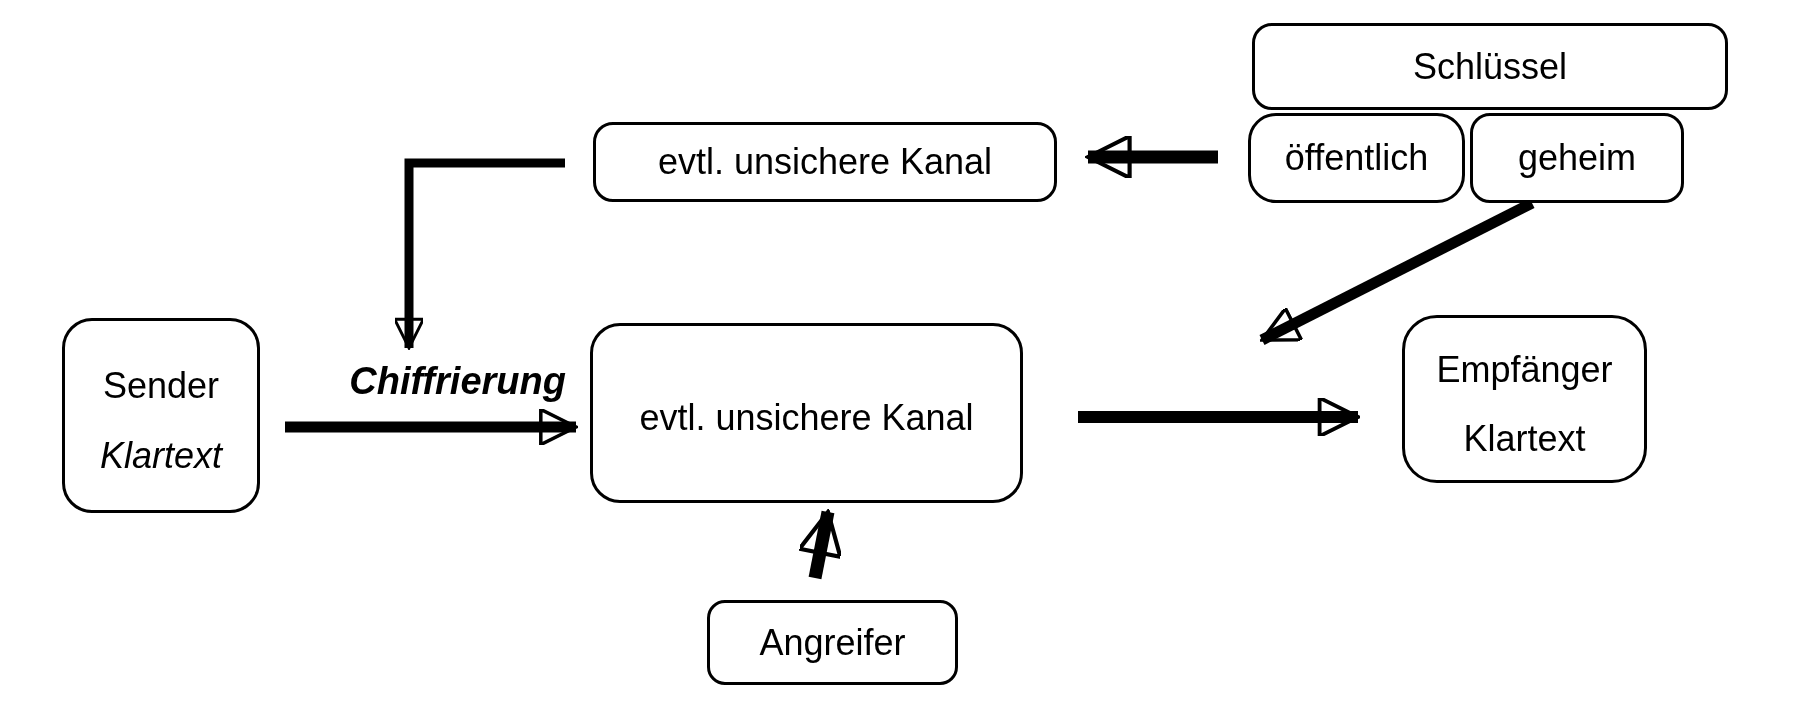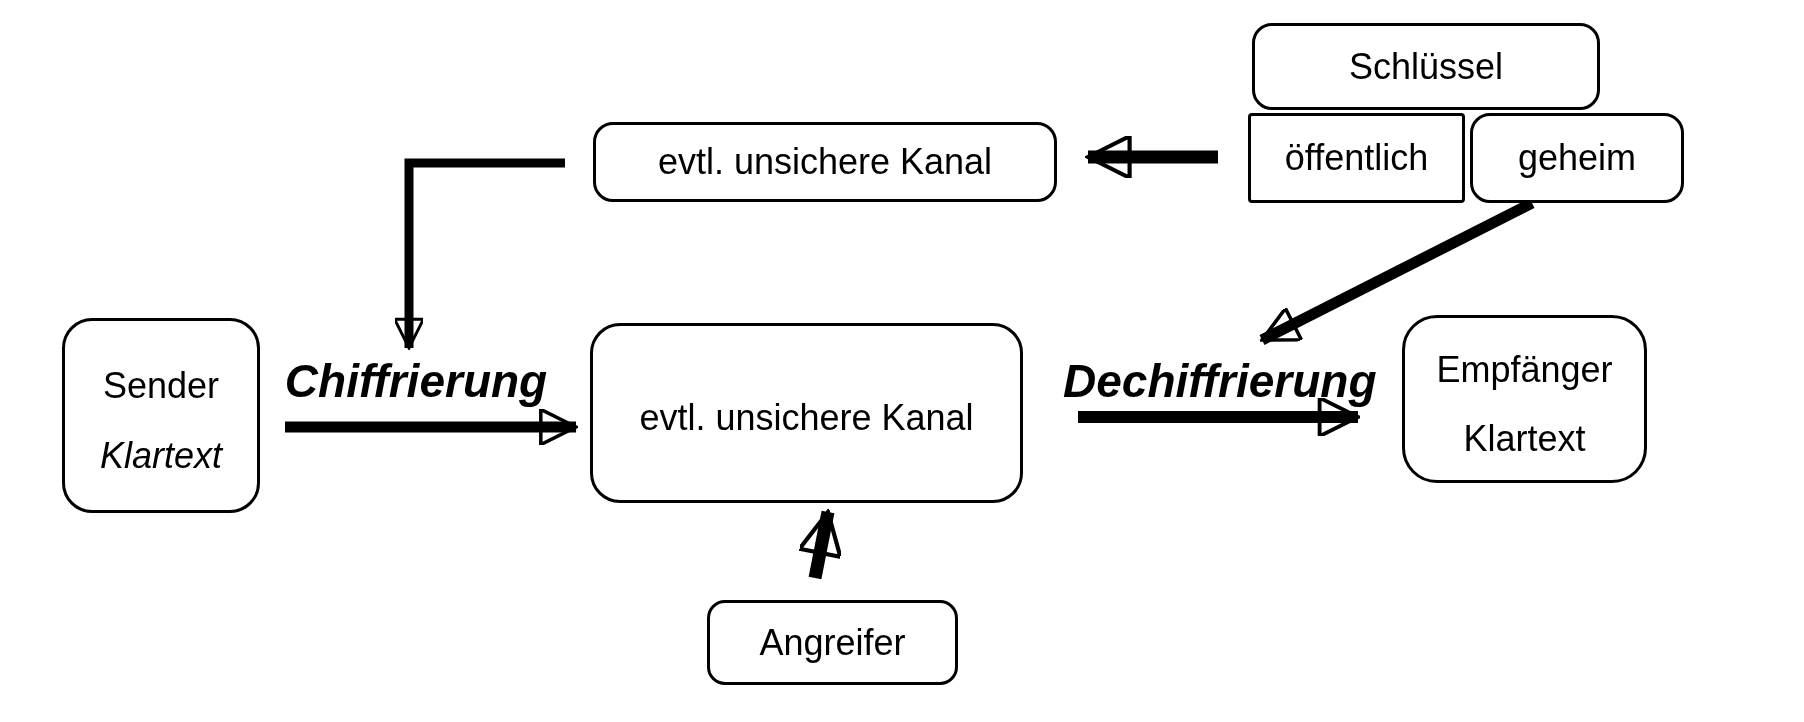--- a/index.html
+++ b/index.html
@@ -41,33 +41,33 @@
     line-height: 1.15;
   }
   .box.two-line {
     gap: 28px;
     padding-top: 10px;
   }
   .italic { font-style: italic; }
   .edge-label {
     position: absolute;
     width: 300px;
-    text-align: center;
-    font-size: 46px;
+    text-align: right;
+    font-size: 38px;
     line-height: 48px;
     font-style: italic;
     font-weight: 700;
     white-space: nowrap;
   }
 
   
   #box-sender        { left: 62px;   top: 318px; width: 198px; height: 195px; border-radius: 30px; }
   #box-top-channel   { left: 593px;  top: 122px; width: 464px; height: 80px;  border-radius: 20px; }
-  #box-schluessel    { left: 1252px; top: 23px;  width: 348px; height: 87px;  border-radius: 20px; }
-  #box-oeffentlich   { left: 1248px; top: 113px; width: 217px; height: 90px;  border-radius: 4px; }
+  #box-schluessel    { left: 1252px; top: 23px;  width: 476px; height: 87px;  border-radius: 20px; }
+  #box-oeffentlich   { left: 1248px; top: 113px; width: 217px; height: 90px;  border-radius: 28px; }
   #box-geheim        { left: 1470px; top: 113px; width: 214px; height: 90px;  border-radius: 20px; }
   #box-middle-channel{ left: 590px;  top: 323px; width: 433px; height: 180px; border-radius: 30px; }
   #box-empfaenger    { left: 1402px; top: 315px; width: 245px; height: 168px; border-radius: 35px; }
   #box-angreifer     { left: 707px;  top: 600px; width: 251px; height: 85px;  border-radius: 18px; }
 
   #label-chiffrierung   { left: 266px;  top: 357px; }
   #label-dechiffrierung { left: 1063px; top: 357px; }
 </style>
 </head>
 <body>
@@ -117,15 +117,14 @@
     <div>Empfänger</div>
     <div>Klartext</div>
   </div>
 
   <div class="box" id="box-angreifer">
     <div>Angreifer</div>
   </div>
 
   <div class="edge-label" id="label-chiffrierung">Chiffrierung</div>
 
-  <div class="edge-label" id="label-dechiffrierung">Dechiffrierung</div>
 
 </div>
 
 </body></html>

